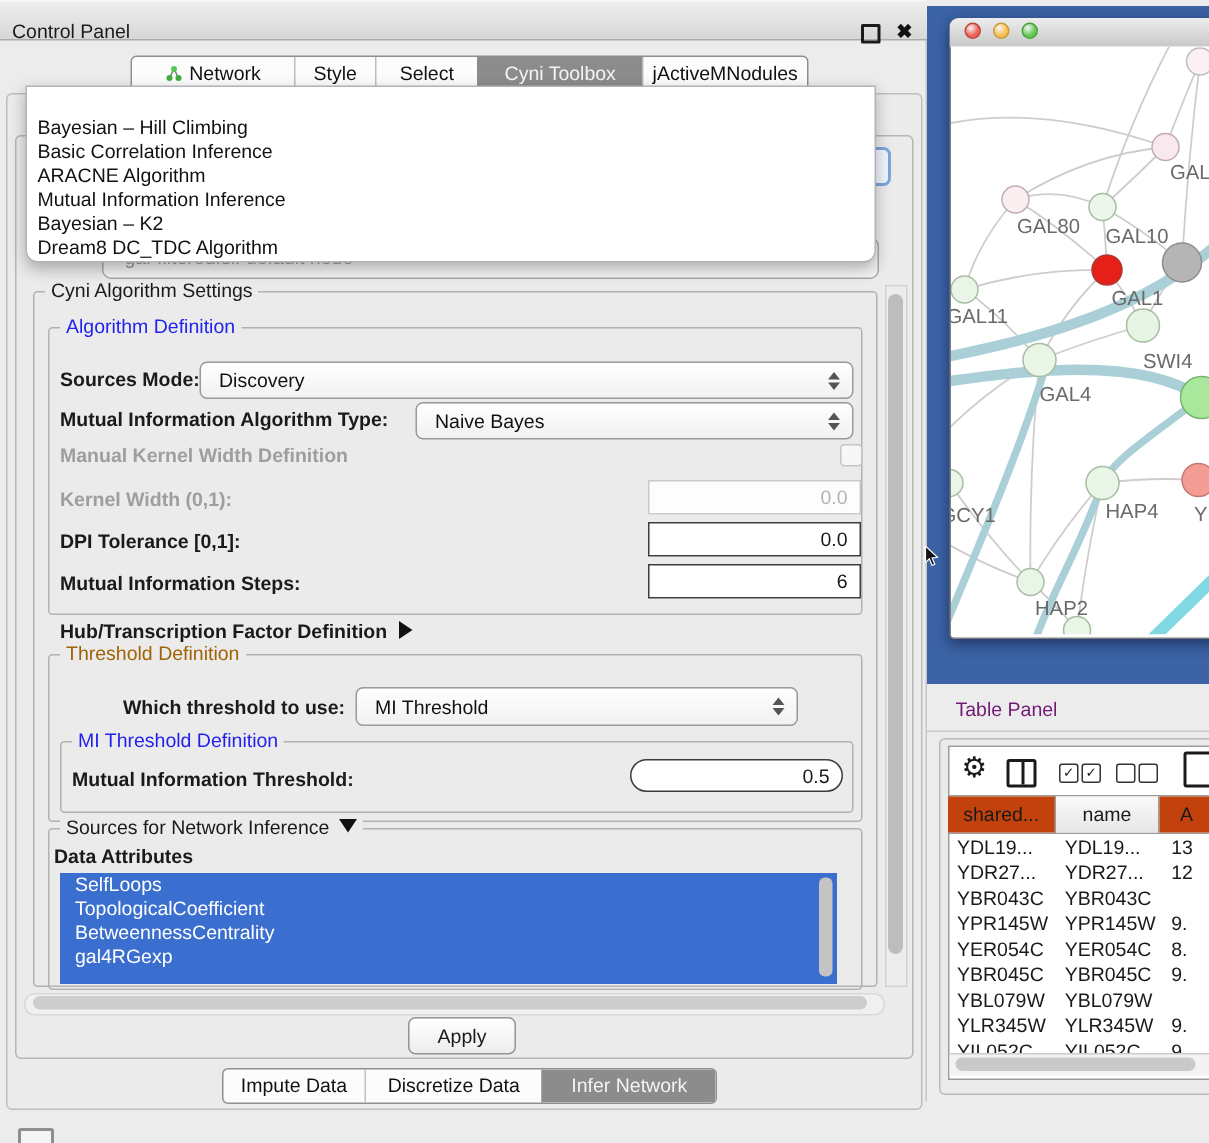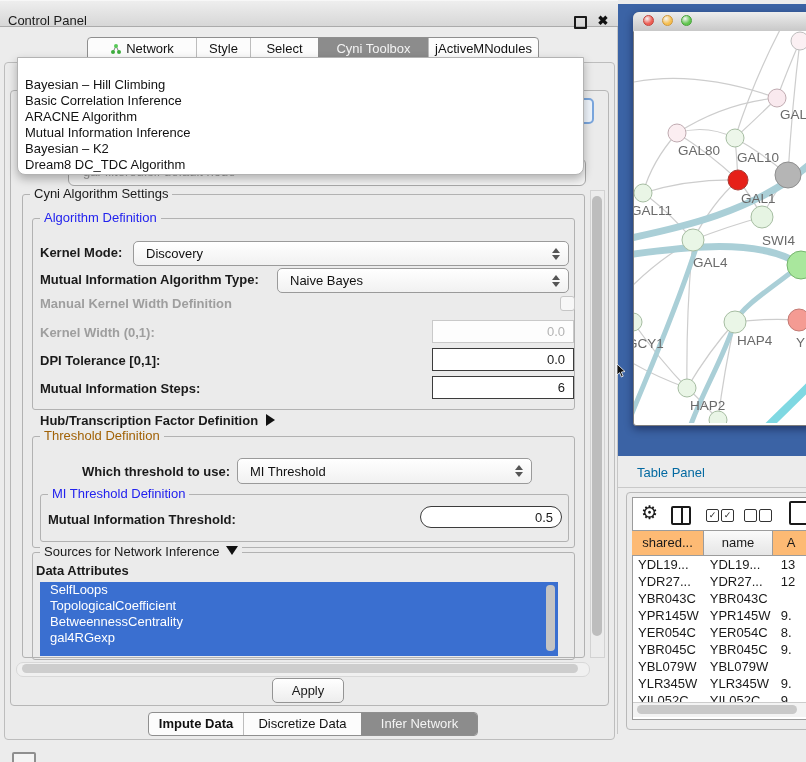--- a/index.html
+++ b/index.html
@@ -68,33 +68,33 @@
   
   #desktop-blue{left:618px;top:4px;width:188px;height:452px;background:#3b63a5;}
   #net-window{left:633px;top:12px;width:180px;height:412px;background:#fff;border:1px solid #7d7d7d;
     border-radius:6px 6px 3px 3px;box-shadow:0 3px 9px rgba(0,0,30,.45);}
   #net-titlebar{left:633px;top:12px;width:180px;height:19px;background:linear-gradient(#ededed,#c8c8c8);
     border-bottom:1px solid #9e9e9e;border-radius:6px 6px 0 0;}
   .tlight{position:absolute;top:15px;width:11px;height:11px;border-radius:50%;box-sizing:border-box;}
   #net-canvas{left:634px;top:31px;width:172px;height:392px;overflow:hidden;background:#fff;}
   
   #tp-area{left:618px;top:456px;width:188px;height:306px;background:#ececec;}
-  #tp-title{left:637px;top:464px;height:18px;line-height:18px;color:#0369a1;}
+  #tp-title{left:637px;top:464px;height:18px;line-height:18px;color:#701a75;}
   #tp-divider{left:618px;top:487px;width:188px;height:1px;background:#c9c9c9;}
   #tp-outer{left:626px;top:492px;width:184px;height:236px;background:#ebebeb;border:1px solid #b9b9b9;border-radius:4px;}
   #tbl-window{left:632px;top:497px;width:178px;height:223px;background:#ffffff;border:1px solid #9c9c9c;box-sizing:border-box;}
   #gear-ico{left:641px;top:502px;font-size:19px;color:#1a1a1a;line-height:22px;}
   #cols-ico{left:671px;top:506px;width:16px;height:15px;border:2px solid #1a1a1a;border-radius:2px;}
   #cols-ico div{position:absolute;left:50%;top:0;bottom:0;width:2px;background:#1a1a1a;}
   .chk{position:absolute;width:11px;height:11px;border:1.5px solid #333;border-radius:2px;font-size:9px;line-height:10px;text-align:center;color:#222;background:#fff;}
   #doc-ico{left:789px;top:501px;width:15px;height:20px;border:2px solid #1a1a1a;border-radius:2px;background:#fff;}
   #tbl-header{left:632px;top:530px;width:178px;height:26px;display:flex;border-top:1px solid #9c9c9c;border-bottom:1px solid #9c9c9c;box-sizing:border-box;}
   .hcell{height:100%;line-height:24px;text-align:center;border-right:1px solid #9c9c9c;box-sizing:border-box;
     background:linear-gradient(#fafafa,#e6e6e6);overflow:hidden;white-space:nowrap;}
-  .hcell.hl{background:#fdba74;}
+  .hcell.hl{background:#c2410c;}
   #tbl-rows{left:632px;top:556px;width:178px;height:146px;overflow:hidden;}
   .trow{position:absolute;left:0;width:100%;height:17px;line-height:17px;display:flex;}
   .tcell{overflow:hidden;white-space:nowrap;box-sizing:border-box;}
   #tbl-hscroll{left:633px;top:702px;width:176px;height:14px;background:#f3f3f3;border-top:1px solid #cccccc;}
   #tbl-hthumb{left:637px;top:705px;width:160px;height:9px;background:#c9c9c9;border-radius:5px;}
   #cursor{left:616px;top:364px;z-index:40;}
 </style>
 </head>
 <body>
 
@@ -154,21 +154,21 @@
         <div class="ditem" style="top: 99px;">Dream8 DC_TDC Algorithm</div>
       </div>
 
     <div>
       <div class="abs group" style="left:22px;top:194px;width:561px;height:462px;"></div>
       <div class="abs gtitle" style="left:30px;top:187px;">Cyni Algorithm Settings</div>
 
       <div class="abs group" style="left:32px;top:218px;width:541px;height:190px;"></div>
       <div class="abs gtitle blue-t" style="left:40px;top:211px;">Algorithm Definition</div>
 
-      <div class="abs lbl bold" style="left:40px;top:245px;">Kernel Mode:</div>
+      <div class="abs lbl bold" style="left:40px;top:245px;">Sources Mode:</div>
       <div class="abs combo" style="left:133px;top:241px;width:434px;height:23px;">
         <span class="ctext">Discovery</span>
         <span class="carrows">
             <span class="tri-up"></span>
             <span class="tri-dn"></span>
           </span>
       </div>
 
       <div class="abs lbl bold" style="left:40px;top:272px;">Mutual Information Algorithm Type:</div>
       <div class="abs combo" style="left:277px;top:268px;width:290px;height:23px;">
@@ -222,21 +222,21 @@
       <div class="abs" id="attr-scroll"></div>
 
       <div class="abs" id="vscroll"></div>
       <div class="abs" id="vthumb"></div>
       <div class="abs" id="hscroll"></div>
       <div class="abs" id="hthumb"></div>
     </div>
 
     <div class="abs" id="apply-btn">Apply</div>
     <div class="abs" id="btabstrip">
-        <div class="tabseg" style="width: 94px; font-weight: bold;">Impute Data</div>
+        <div class="tabseg" style="width: 94px;">Impute Data</div>
         <div class="tabseg" style="width: 118px;">Discretize Data</div>
         <div class="tabseg sel" style="width: 116px;">Infer Network</div>
       </div>
   </div>
 
   <div class="abs" id="mini-icon"></div>
 
   <div>
     <div class="abs" id="desktop-blue"></div>
     <div class="abs" id="net-window"></div>

